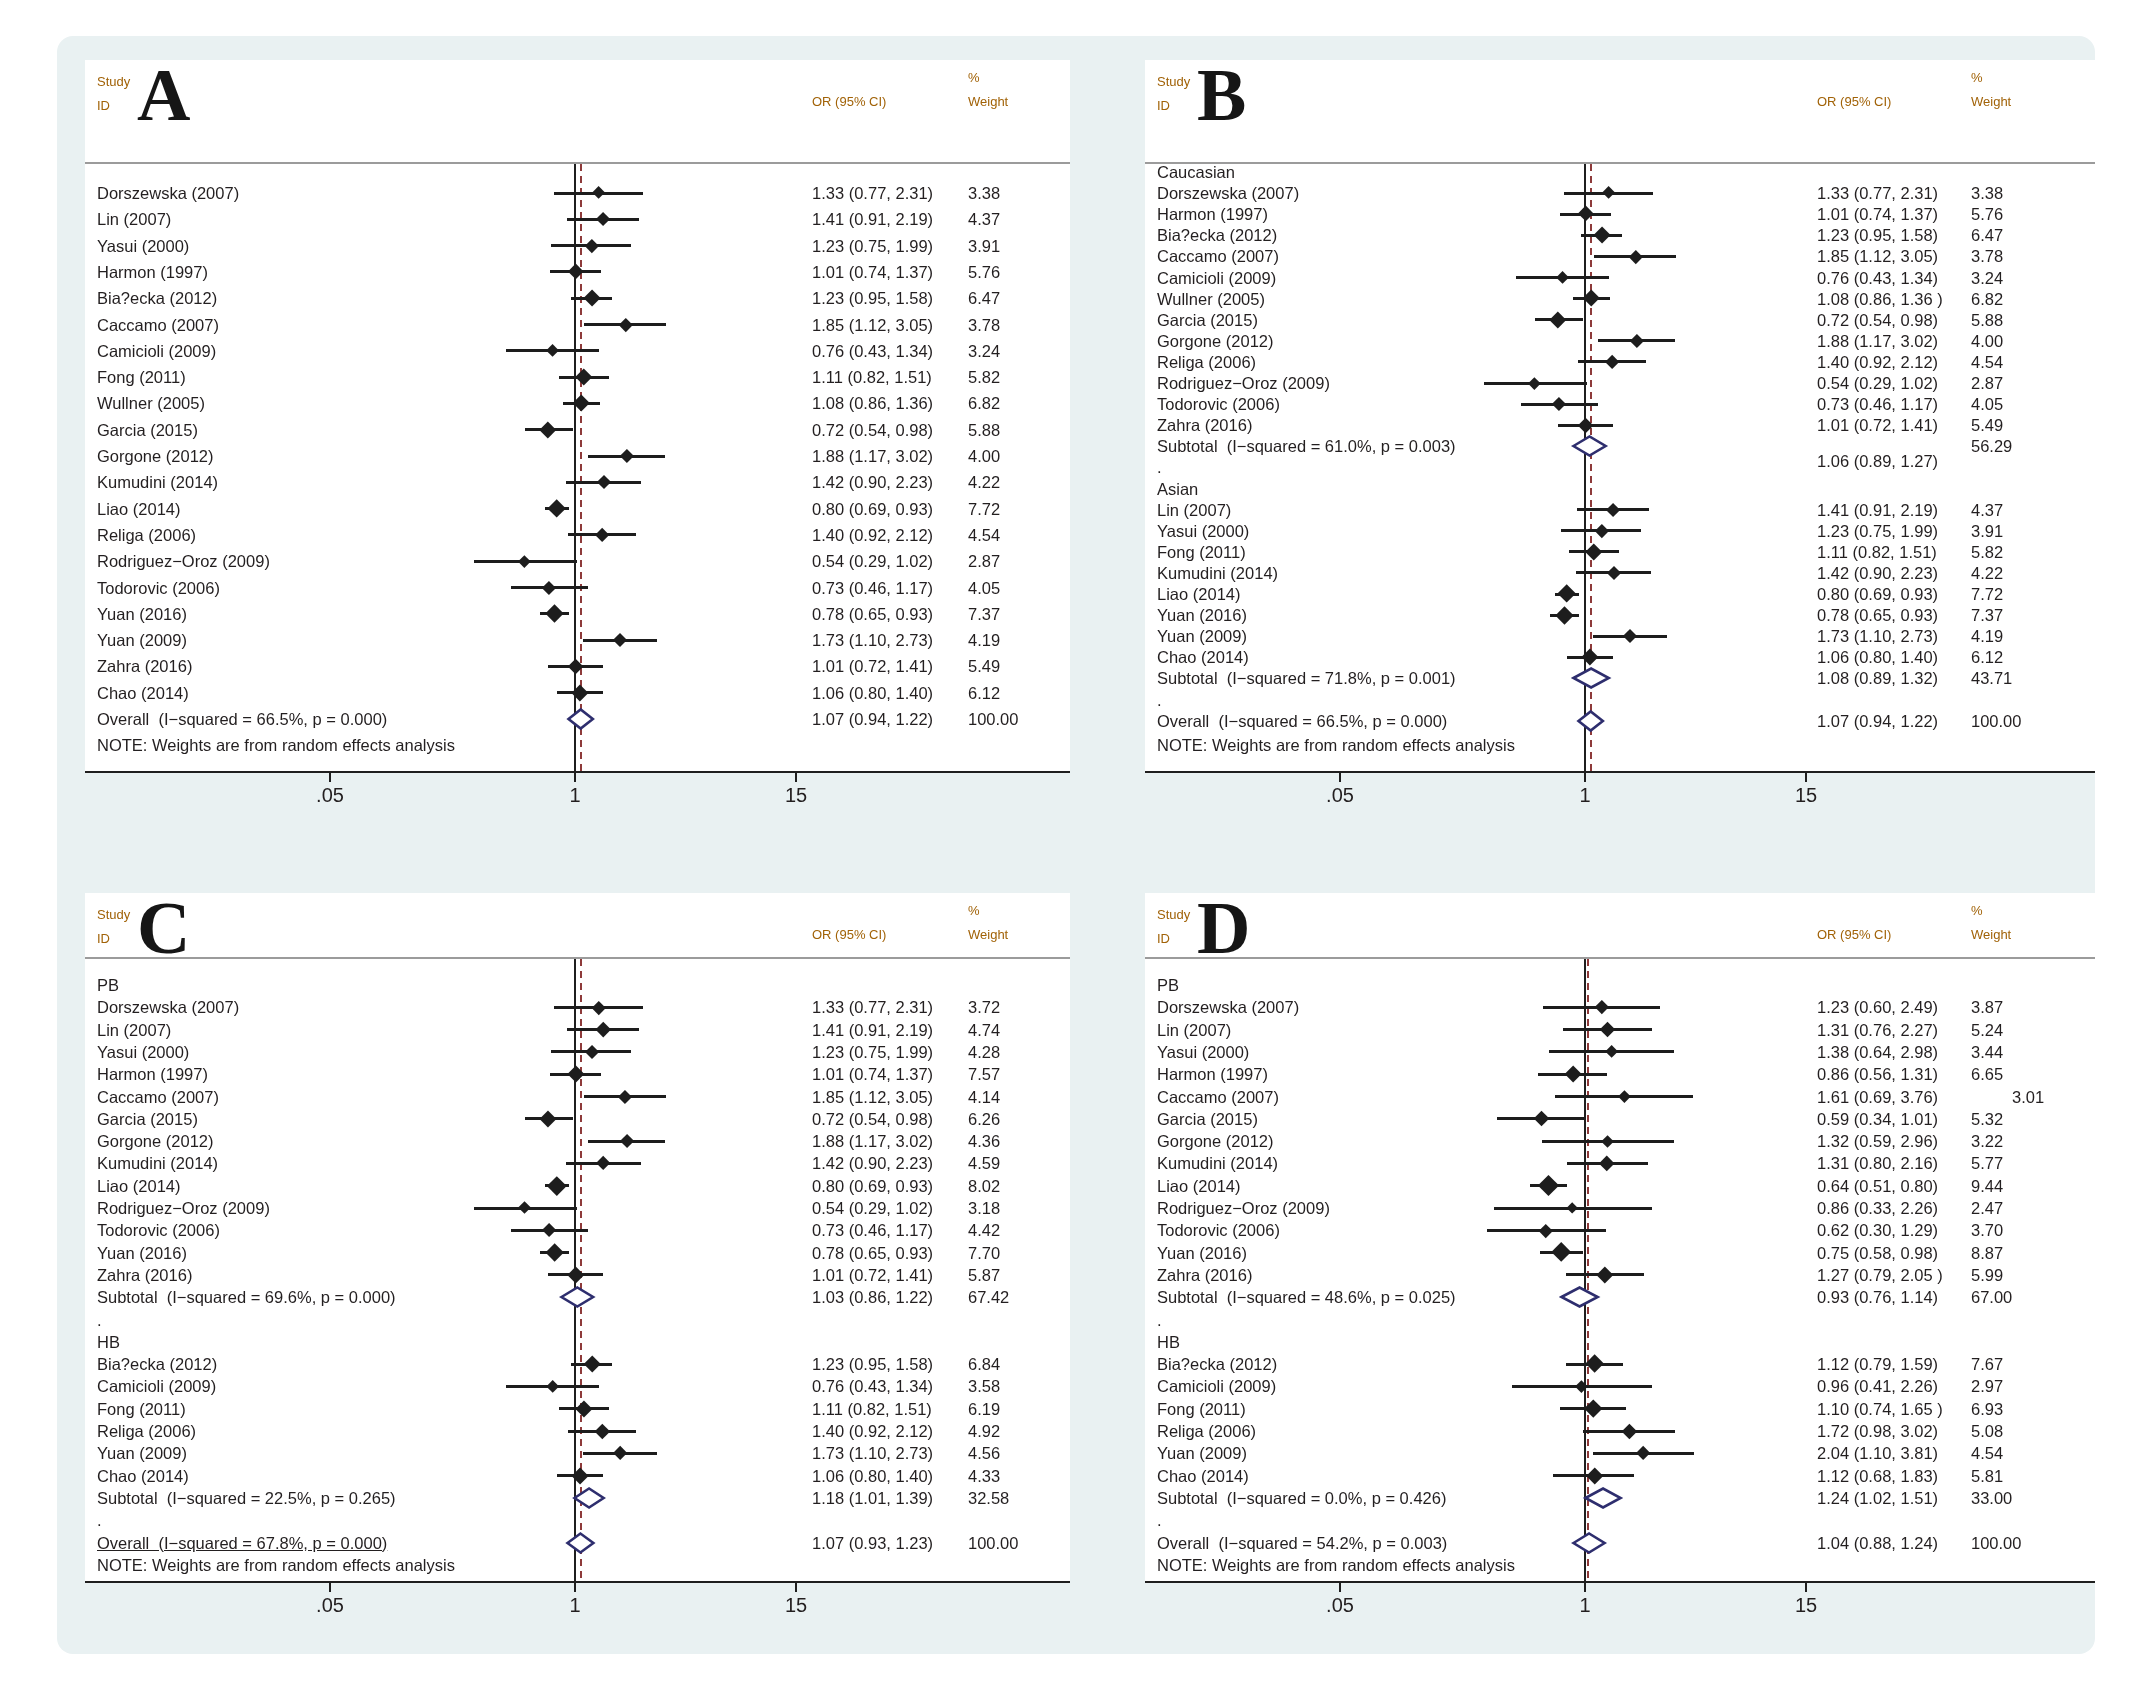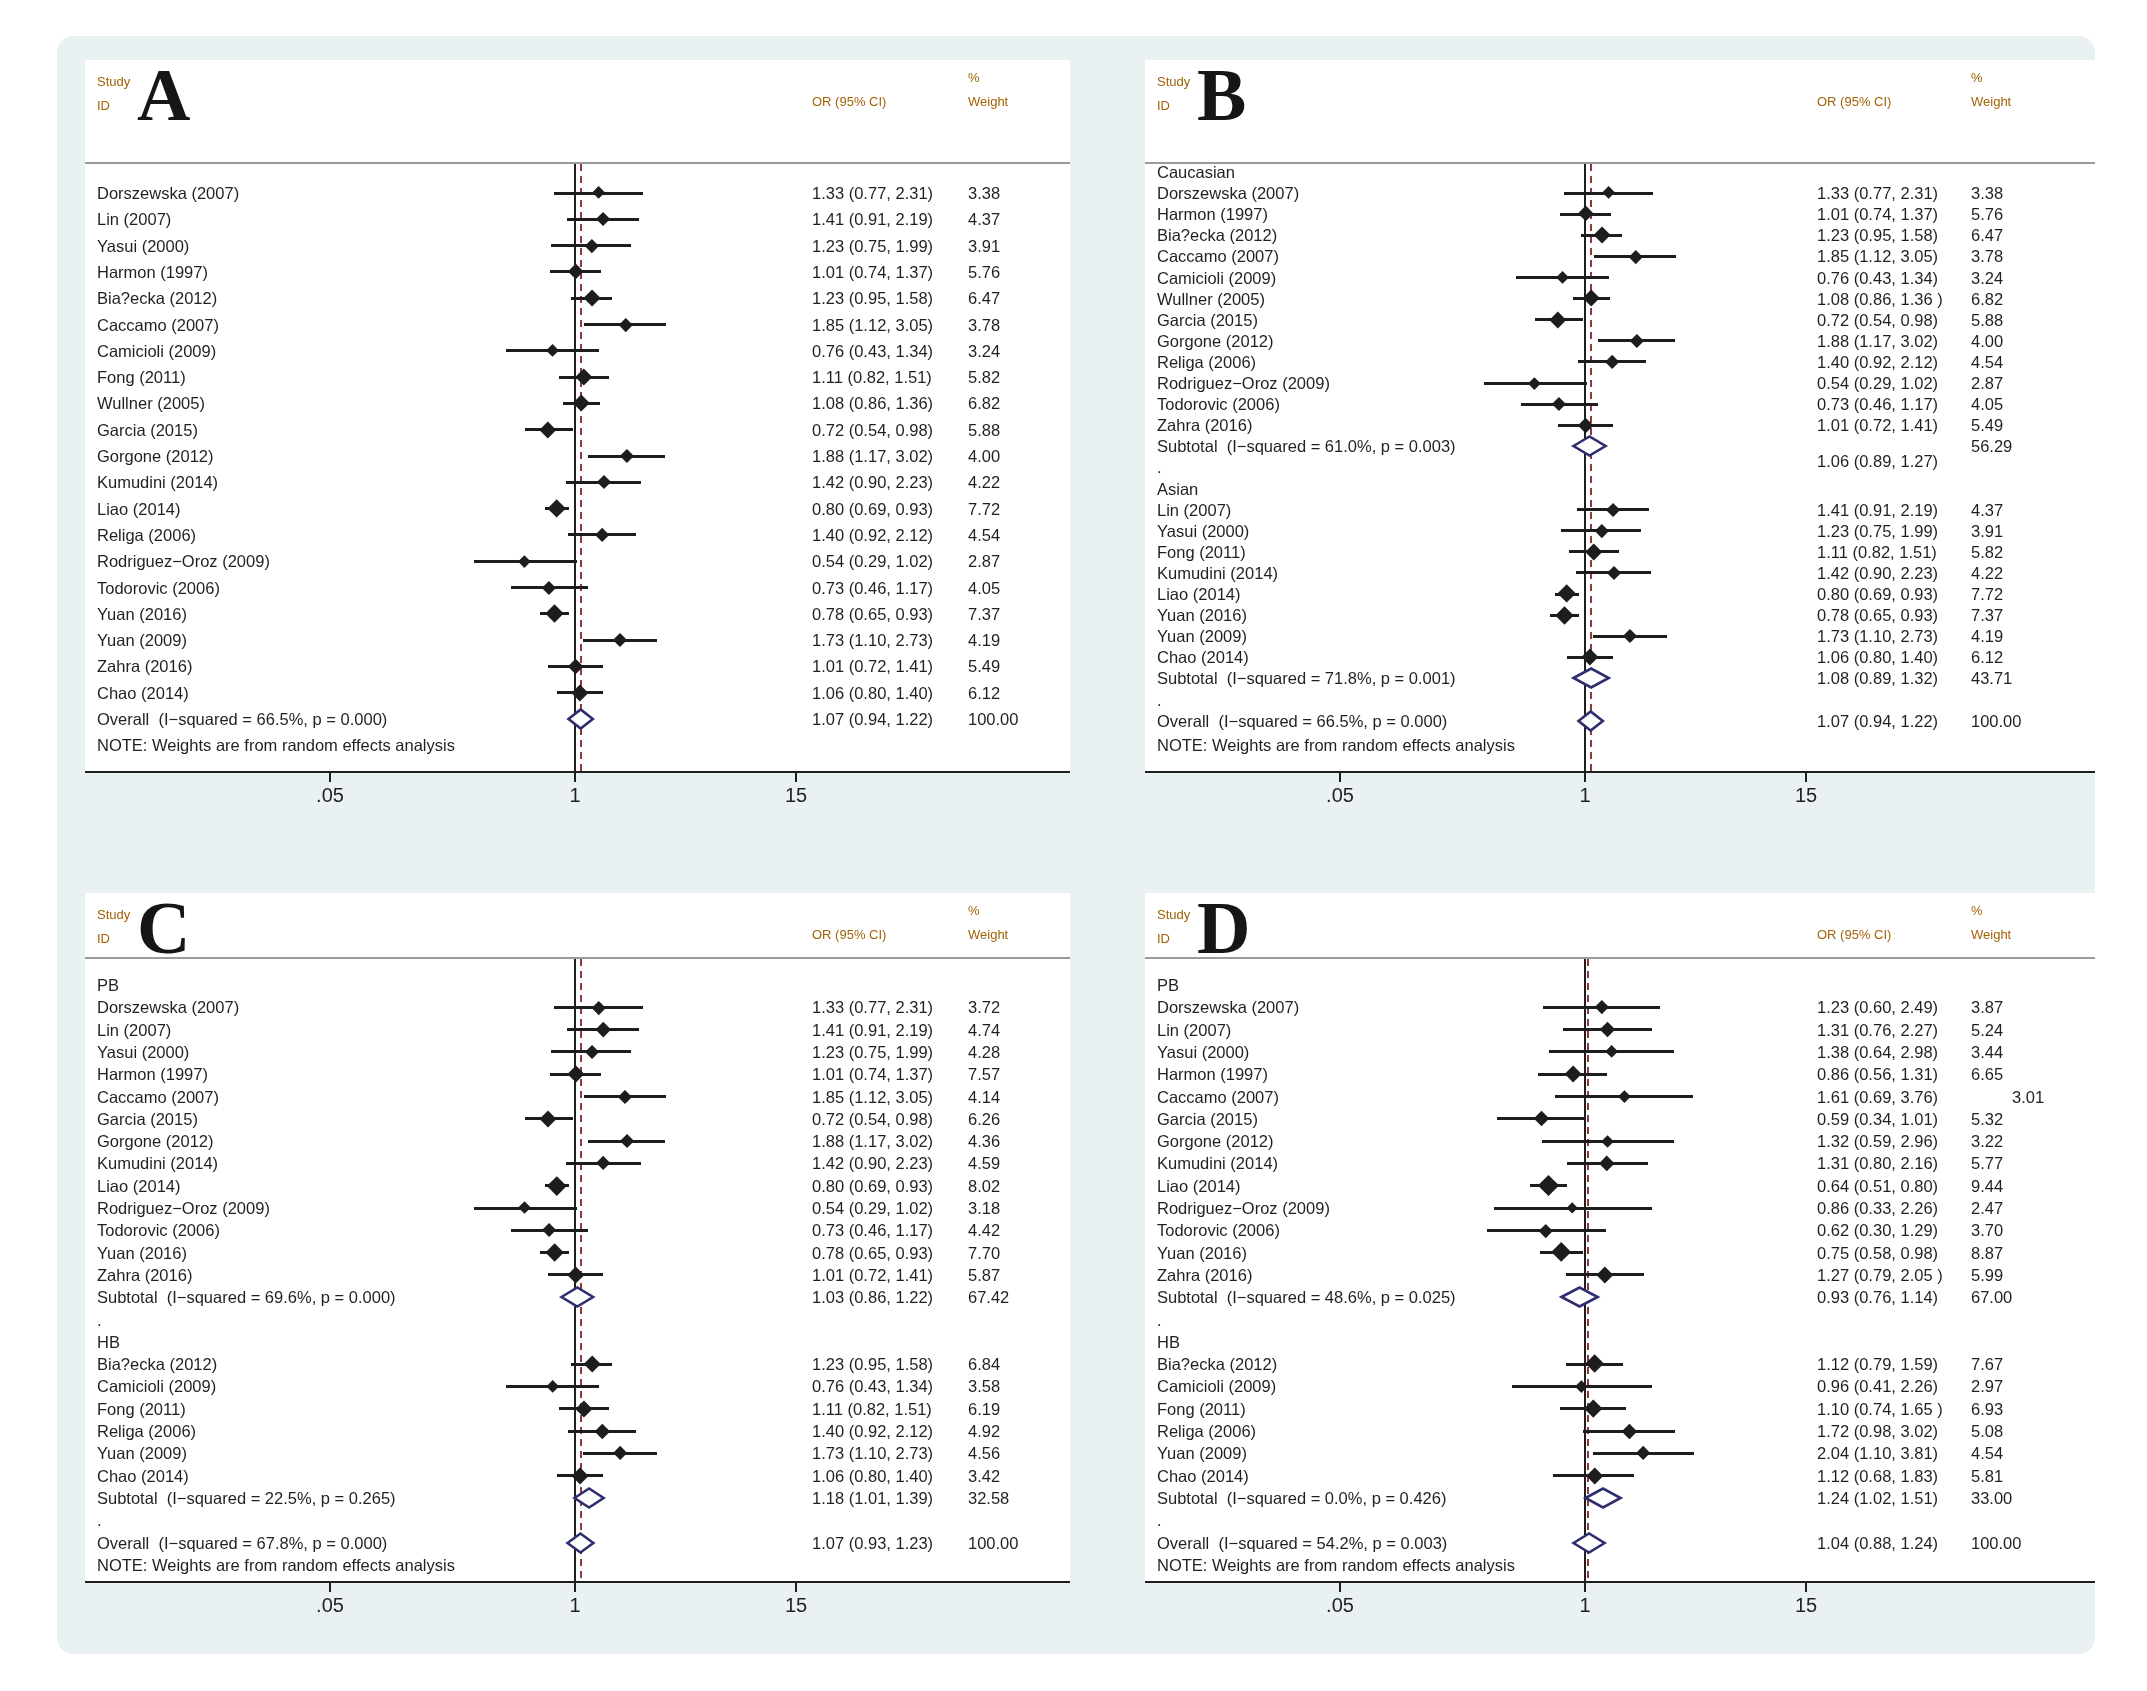--- a/index.html
+++ b/index.html
@@ -401,29 +401,29 @@
       <div class="lbl" style="left: 883px; top: 528px;">4.92</div>
       <div class="lbl" style="left: 12px; top: 550.3px;">Yuan (2009)</div>
       <div class="ci-line" style="left: 497.795px; top: 558.8px; width: 74.3401px; background: rgb(29, 29, 29);"></div>
       <div class="marker" style="left: 529.661px; top: 555.134px; width: 10.332px; height: 10.332px; background: rgb(29, 29, 29);"></div>
       <div class="lbl" style="left: 727px; top: 550.3px;">1.73 (1.10, 2.73)</div>
       <div class="lbl" style="left: 883px; top: 550.3px;">4.56</div>
       <div class="lbl" style="left: 12px; top: 572.6px;">Chao (2014)</div>
       <div class="ci-line" style="left: 471.751px; top: 581.1px; width: 45.7671px; background: rgb(29, 29, 29);"></div>
       <div class="marker" style="left: 488.683px; top: 576.517px; width: 12.1655px; height: 12.1655px; background: rgb(29, 29, 29);"></div>
       <div class="lbl" style="left: 727px; top: 572.6px;">1.06 (0.80, 1.40)</div>
-      <div class="lbl" style="left: 883px; top: 572.6px;">3.42</div>
+      <div class="lbl" style="left: 883px; top: 572.6px;">4.33</div>
       <div class="lbl" style="left: 12px; top: 594.9px;">Subtotal  (I−squared = 22.5%, p = 0.265)</div>
       <svg width="32.117683372983436" height="22" style="left: 487.814px; top: 593.9px;">
         <polygon points="1.5,11 16.058841686491718,1.5 30.617683372983436,11 16.058841686491718,20.5" fill="#ffffff" stroke="#2e2e6e" stroke-width="2.6"></polygon>
       </svg>
       <div class="lbl" style="left: 727px; top: 594.9px;">1.18 (1.01, 1.39)</div>
       <div class="lbl" style="left: 883px; top: 594.9px;">32.58</div>
       <div class="lbl" style="left: 12px; top: 617.2px;">.</div>
-      <div class="lbl" style="left: 12px; top: 639.5px;">Overall  (I−squared = 67.8%, p = 0.000)</div>
+      <div class="lbl" style="left: 12px; top: 639.5px; text-decoration: underline;">Overall  (I−squared = 67.8%, p = 0.000)</div>
       <svg width="28.865291350762675" height="22" style="left: 481.065px; top: 638.5px;">
         <polygon points="1.5,11 14.432645675381337,1.5 27.365291350762675,11 14.432645675381337,20.5" fill="#ffffff" stroke="#2e2e6e" stroke-width="2.6"></polygon>
       </svg>
       <div class="lbl" style="left: 727px; top: 639.5px;">1.07 (0.93, 1.23)</div>
       <div class="lbl" style="left: 883px; top: 639.5px;">100.00</div>
       <div class="note" style="left: 12px; top: 662px;">NOTE: Weights are from random effects analysis</div>
       <div class="axis-line" style="left: 0px; top: 688px; width: 985px; background: rgb(31, 31, 31);"></div>
       <div class="tick" style="left: 244px; top: 690px; background: rgb(31, 31, 31);"></div>
       <div class="tick-label" style="left: 215px; top: 701px; width: 60px;">.05</div>
       <div class="tick" style="left: 489px; top: 690px; background: rgb(31, 31, 31);"></div>

